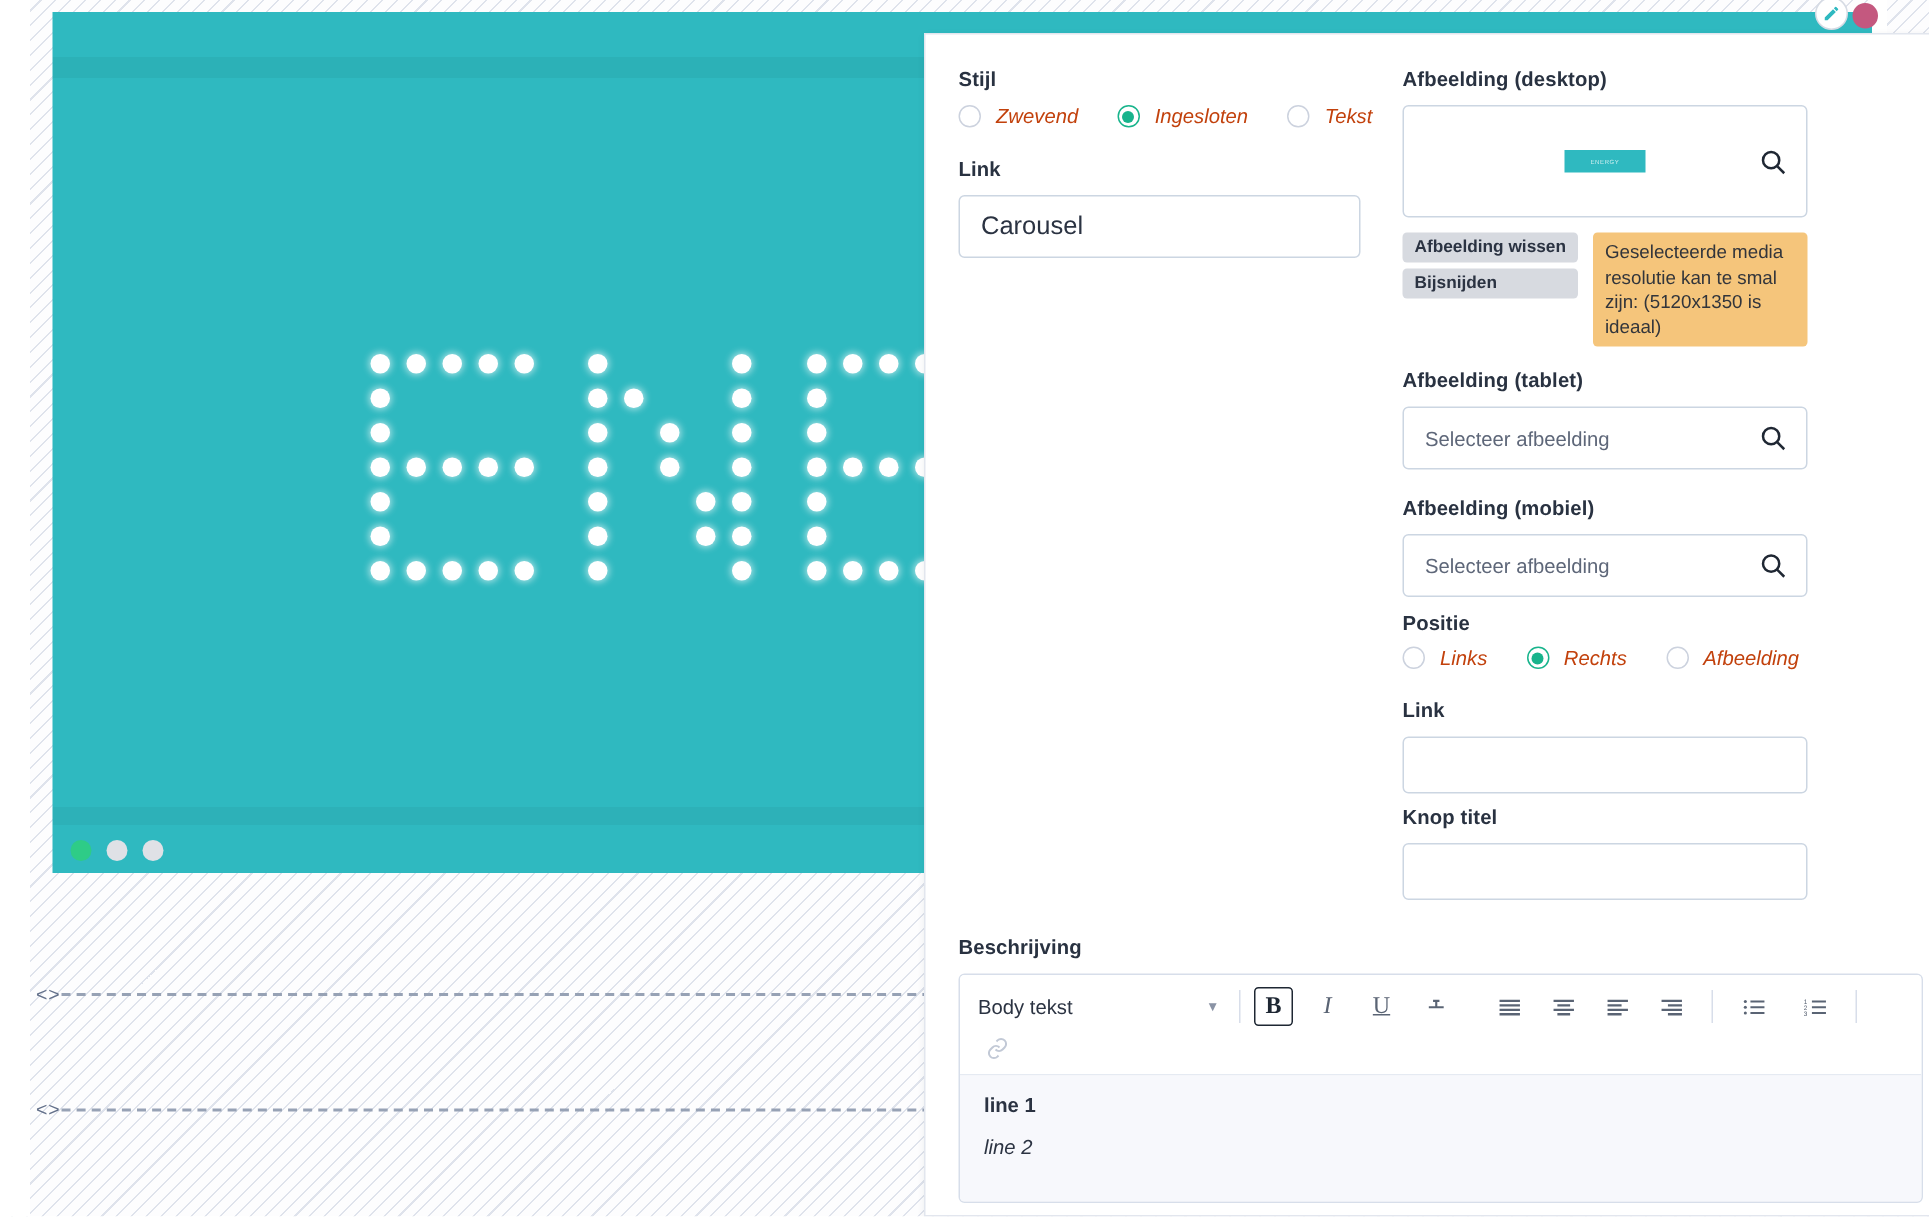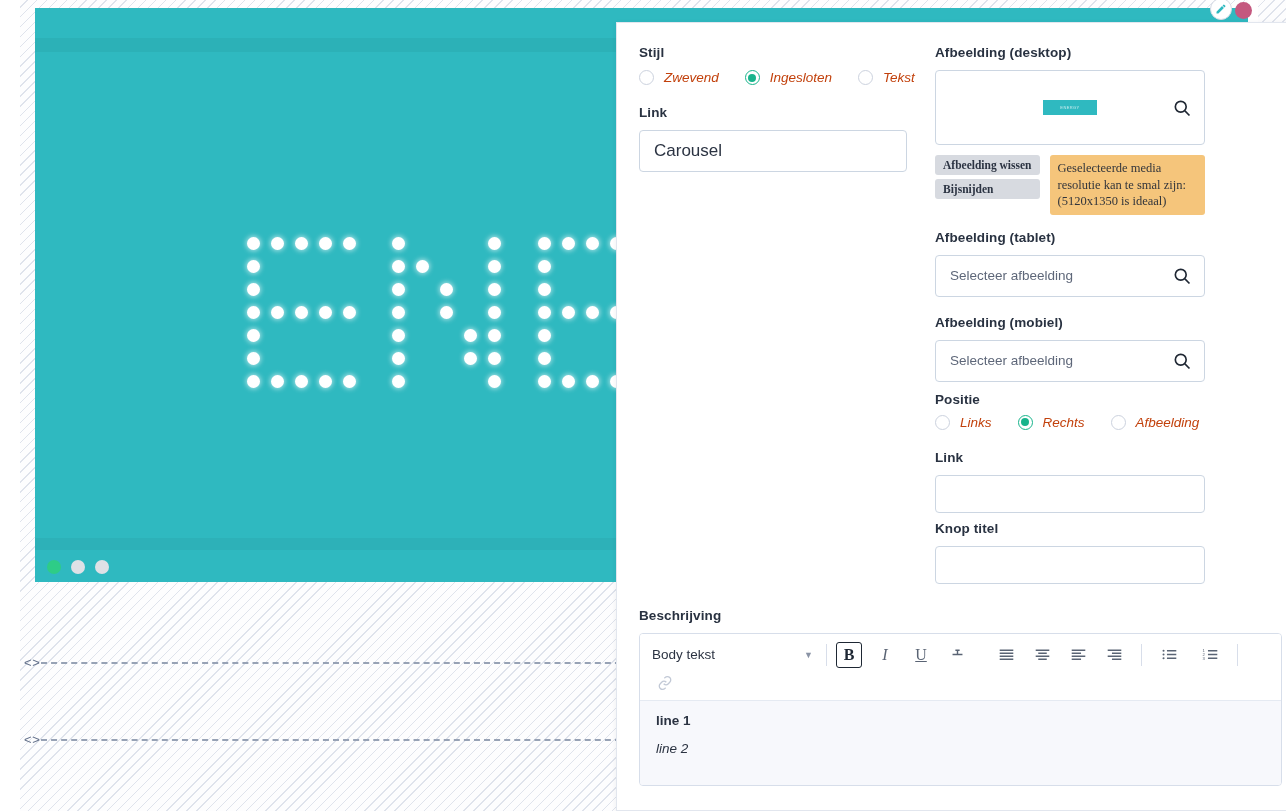--- a/index.html
+++ b/index.html
@@ -234,21 +234,21 @@
     display: flex; align-items: center; justify-content: center;
   }
   .media-thumb span { font-size: 4px; color: rgba(255,255,255,0.75); letter-spacing: .4px; }
   .search-ico {
     position: absolute; right: 12px; top: 50%;
     transform: translateY(-50%);
     width: 20px; height: 20px;
     cursor: pointer;
   }
 
-  .chips-row { display: flex; gap: 10px; margin-top: 10px; align-items: flex-start; font-family: Liberation Serif, serif; }
+  .chips-row { display: flex; gap: 10px; margin-top: 10px; align-items: flex-start; }
   .chips-col { display: flex; flex-direction: column; gap: 4px; }
   .chip {
     display: inline-block;
     background: #d7dae0;
     color: #2b3342;
     font-size: 11.5px;
     font-weight: bold;
     padding: 4px 8px;
     border-radius: 3px;
     cursor: pointer;

